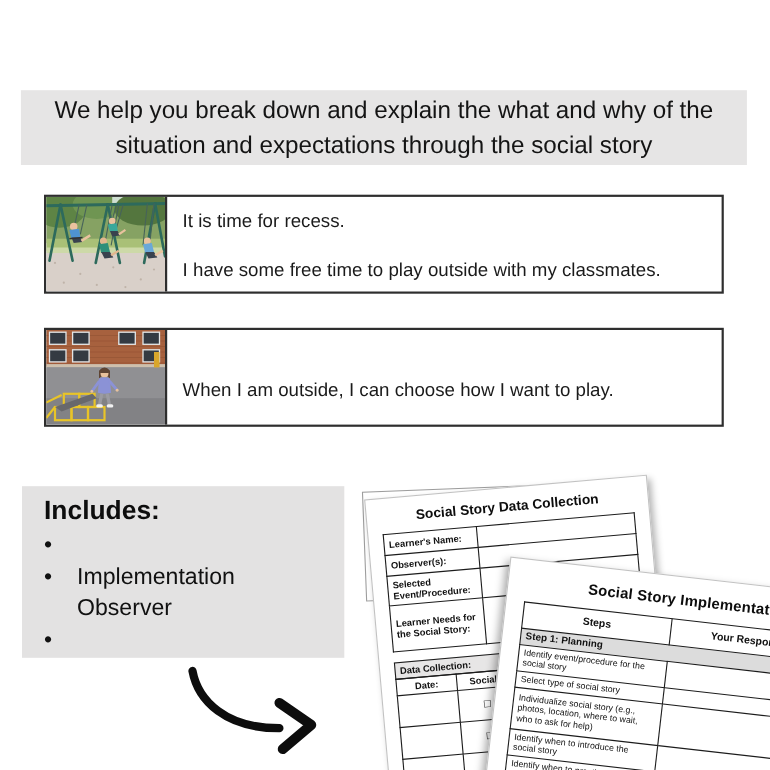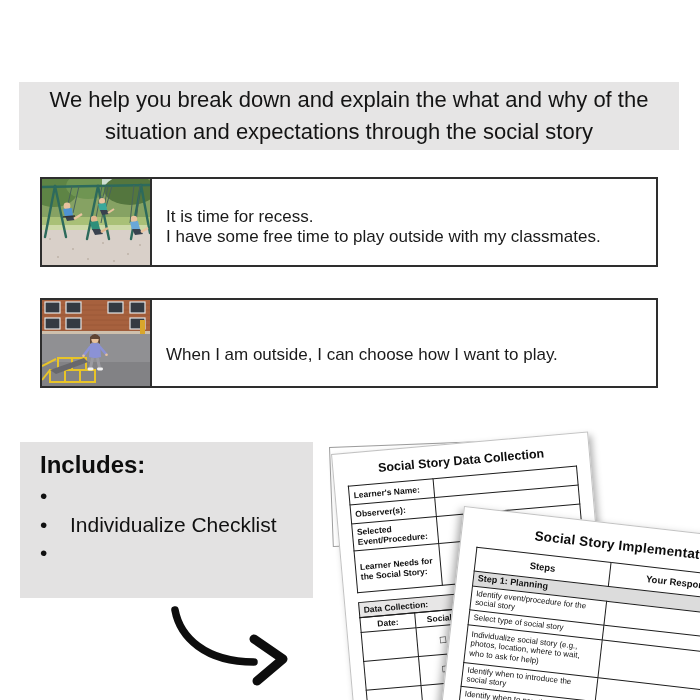--- a/index.html
+++ b/index.html
@@ -15,21 +15,21 @@
 
   
   .card{position:absolute;left:40px;width:618px;height:90px;border:2px solid #2e2e2e;
         background:#fff;display:flex;box-sizing:border-box;}
   .card-photo{flex:0 0 108px;width:108px;border-right:2px solid #2e2e2e;overflow:hidden;}
   .card-photo svg{display:block;width:100%;height:100%;}
   .card-text{flex:1;padding:2px 14px;font-size:17px;color:#1a1a1a;}
   .card-text.centered{display:flex;align-items:center;margin-top:24px;}
   .card-text p{margin:0;}
   .card-text .l1{margin-top:10px;}
-  .card-text .l2{}
+  .card-text .l2{margin-top:25px;}
 
   
   .includes{position:absolute;left:20px;top:442px;width:293px;height:156px;background:#e3e2e2;
             box-sizing:border-box;padding:9px 8px 14px 20px;}
   .includes h2{margin:0;font-size:24px;line-height:28px;font-weight:800;color:#0d0d0d;}
   .includes ul{margin:3px 0 0;padding:0;list-style:none;}
   .includes li{display:flex;font-size:21px;line-height:28.5px;color:#111;}
   .includes .bullet{flex:0 0 30px;width:30px;}
 
   
@@ -69,21 +69,21 @@
 </head>
 <body>
 
 <div id="stage">
 
 
   <div class="banner">
     <p>We help you break down and explain the what and why of the situation and expectations through the social story</p>
   </div>
 
-  <div class="card" style="top:177px;align-items:center;">
+  <div class="card" style="top:177px;">
     <div class="card-photo">
       <svg viewBox="0 0 108 86" preserveAspectRatio="none">
         <rect width="108" height="42" fill="#86a263"></rect>
         <ellipse cx="12" cy="11" rx="24" ry="17" fill="#5e8445"></ellipse>
         <ellipse cx="46" cy="7" rx="22" ry="13" fill="#6f9552"></ellipse>
         <rect x="60" y="0" width="24" height="7" fill="#cfdfd2"></rect>
         <ellipse cx="88" cy="11" rx="26" ry="15" fill="#54763e"></ellipse>
         <rect y="38" width="108" height="11" fill="#a9c077"></rect>
         <rect y="46" width="108" height="5" fill="#cdd9a8"></rect>
         <rect y="51" width="108" height="35" fill="#d9d0c9"></rect>
@@ -207,21 +207,21 @@
   </div>
 
   <div class="includes">
     <h2>Includes:</h2>
     <ul>
       <li>
         <span class="bullet">•</span>
       </li>
       <li>
         <span class="bullet">•</span>
-        <span>Individualize Checklist</span>
+        <span>Implementation Observer</span>
       </li>
       <li>
         <span class="bullet">•</span>
       </li>
     </ul>
   </div>
 
   <svg class="arrow" viewBox="0 0 160 108">
     <path d="M 25 18 C 30 45 55 70 104 70" fill="none" stroke="#0d0d0d" stroke-width="7.5" stroke-linecap="round"></path>
     <path d="M 104 47 L 133 67 L 107 89" fill="none" stroke="#0d0d0d" stroke-width="9" stroke-linecap="round" stroke-linejoin="round"></path>

